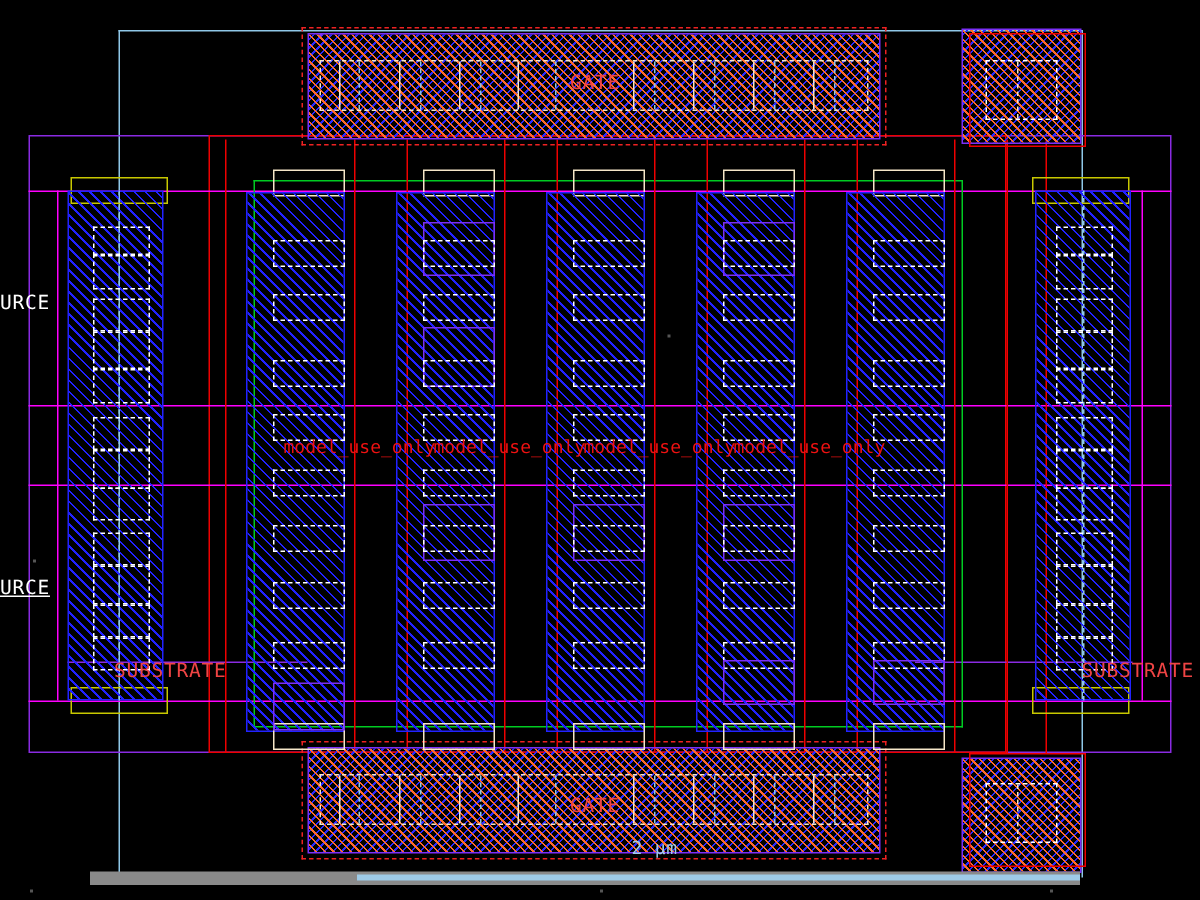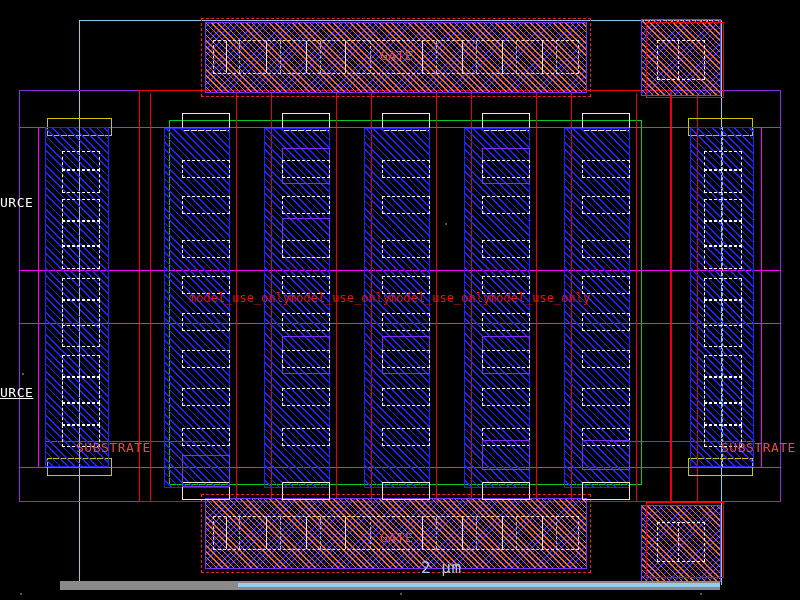--- a/index.html
+++ b/index.html
@@ -36,21 +36,21 @@
   .c-green{border-color:#00cc22;}
   .c-purple{border-color:#8a2be2;}
   .c-ltblue{border-color:#8fc7e8;}
   .c-cream{border-color:#f5e6c8;}
 
   
   .lbl{position:absolute;white-space:nowrap;font-size:13px;letter-spacing:.5px;}
   .lbl-white{color:#ffffff;}
   .lbl-ltblue{color:#ef4444;}
   .lbl-red{color:#ee1111;font-size:12px;letter-spacing:0px;}
-  .lbl-scale{color:#9ecbe8;font-size:16px;}
+  .lbl-scale{color:#9ecbe8;font-size:12px;}
 
   
   #scalebar{position:absolute;left:60px;top:581px;width:660px;height:9px;background:#8a8a8a;}
   #scalebar-in{position:absolute;left:238px;top:583px;width:482px;height:4px;background:#9ecbe8;}
 
   .tiny-dot{position:absolute;width:2px;height:2px;background:#555;}
 </style>
 </head>
 <body>
 

